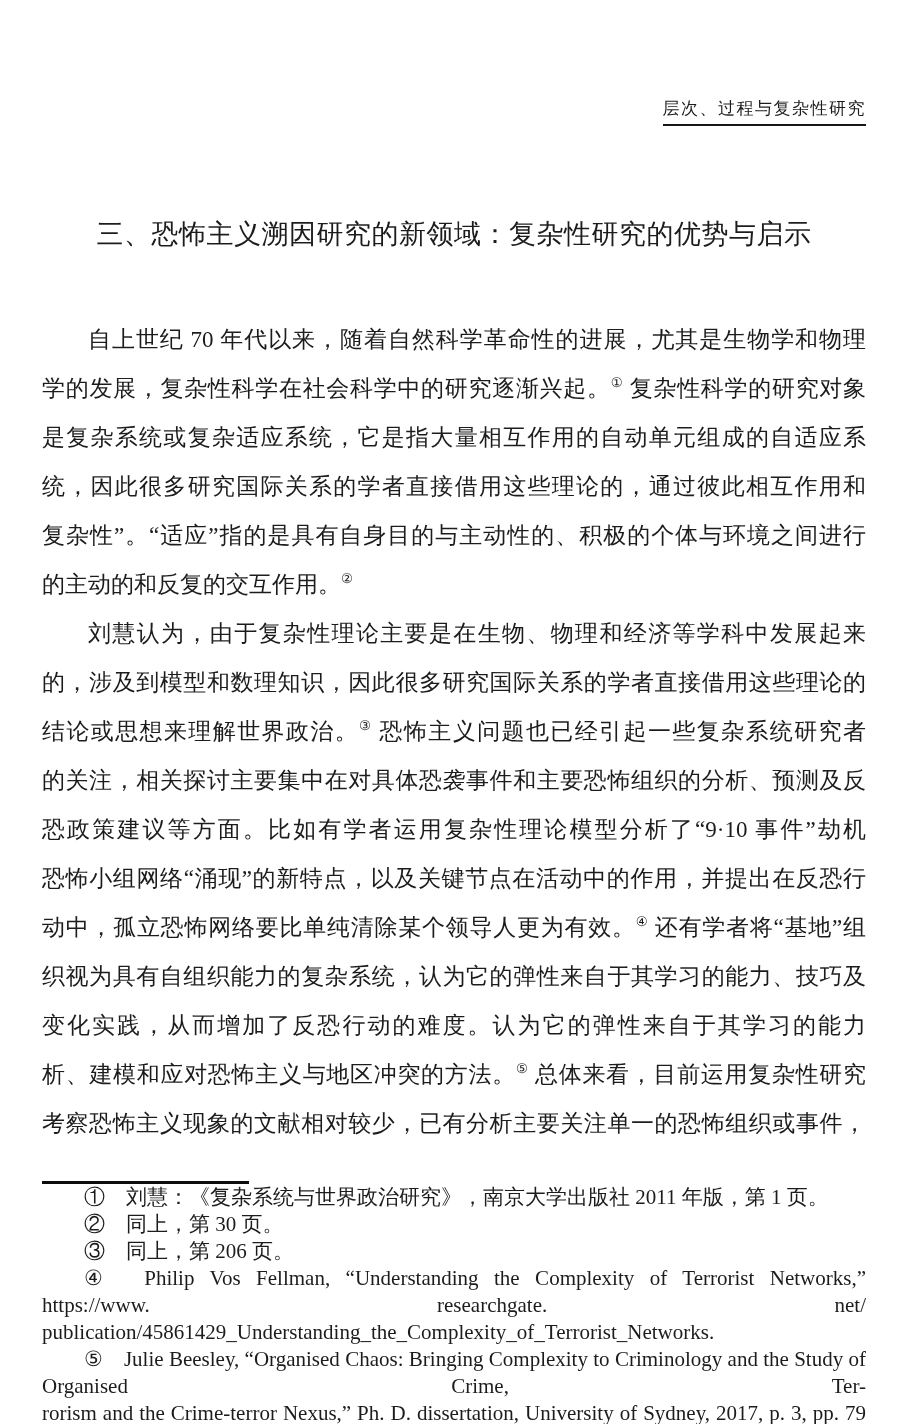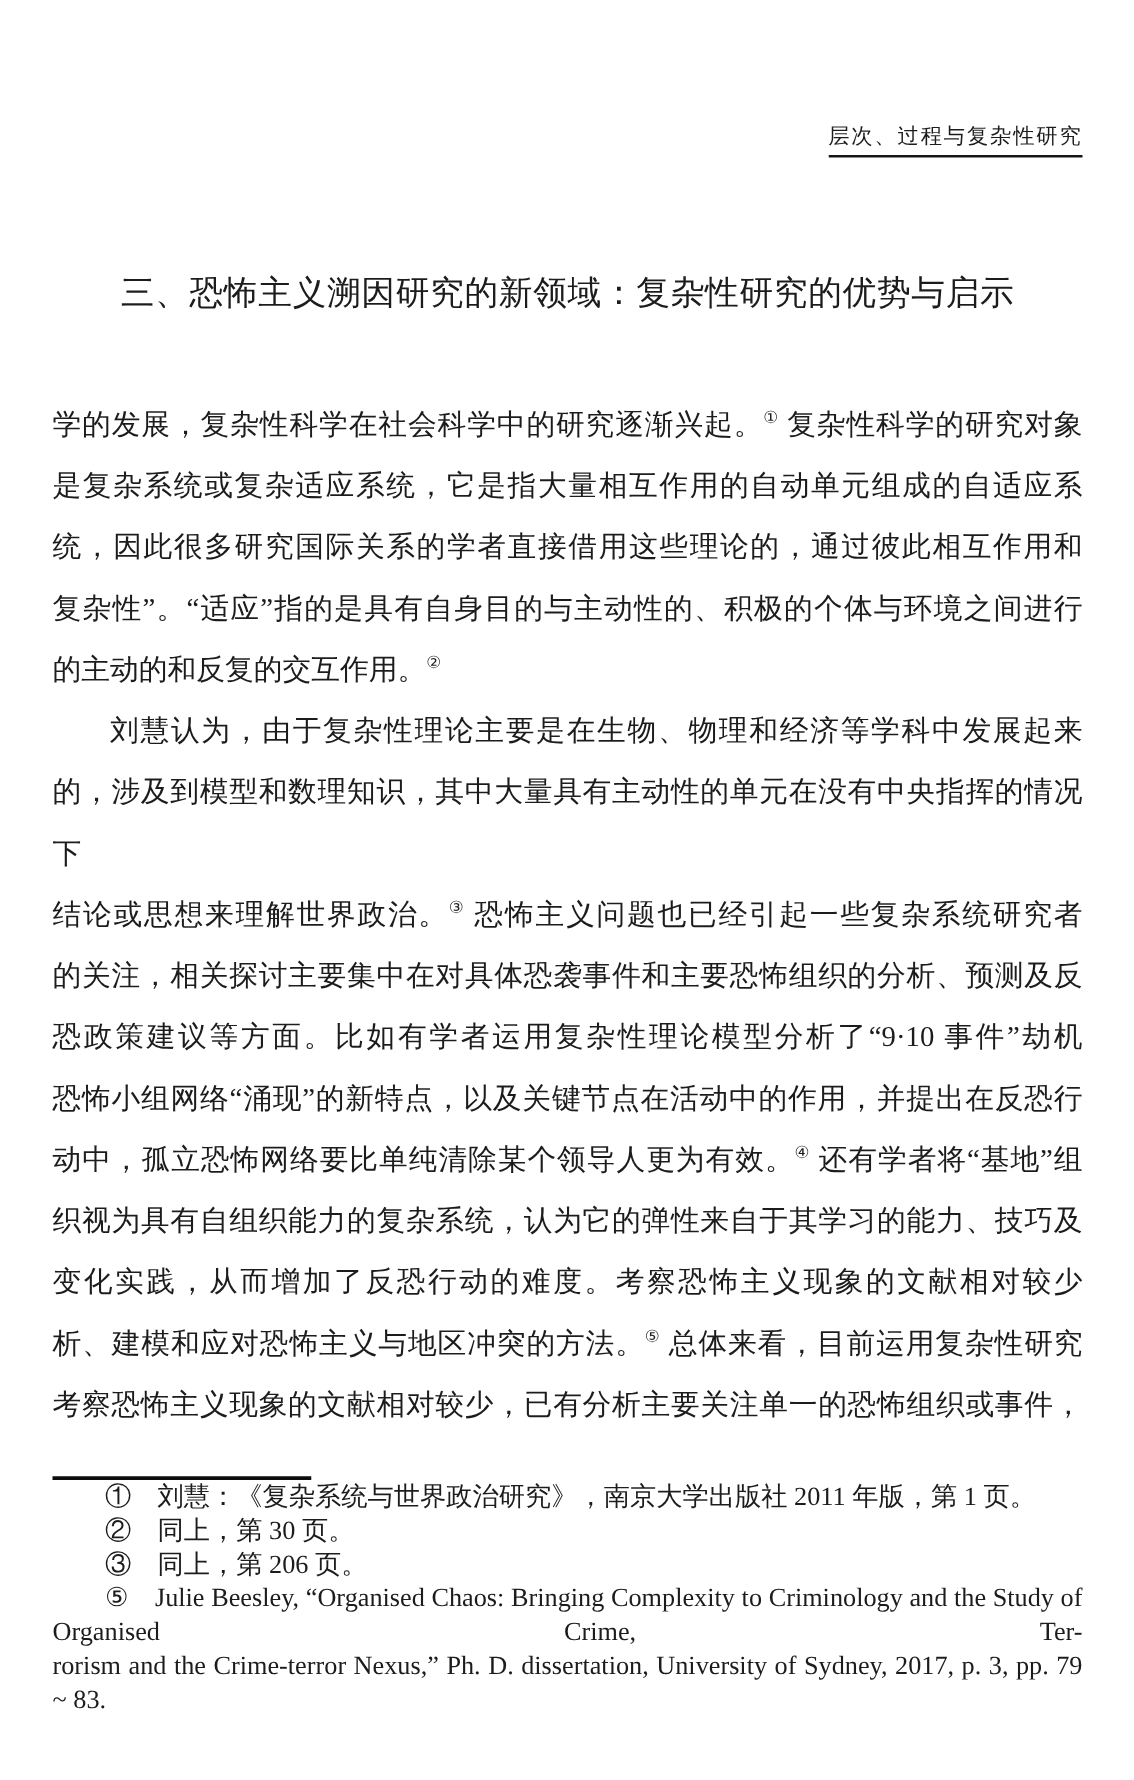--- a/index.html
+++ b/index.html
@@ -50,52 +50,57 @@
 <div class="page">
 
   <div class="running-head-row">
     <span class="running-head">层次、过程与复杂性研究</span>
   </div>
 
   <h1 class="section-title">三、恐怖主义溯因研究的新领域：复杂性研究的优势与启示</h1>
 
   <div class="body-text">
     <div>
+      <div class="line ind">自上世纪 70 年代以来，随着自然科学革命性的进展，尤其是生物学和物理</div>
       <div class="line">学的发展，复杂性科学在社会科学中的研究逐渐兴起。<sup>①</sup> 复杂性科学的研究对象</div>
       <div class="line">是复杂系统或复杂适应系统，它是指大量相互作用的自动单元组成的自适应系</div>
       <div class="line">统，因此很多研究国际关系的学者直接借用这些理论的，通过彼此相互作用和</div>
       <div class="line">复杂性”。“适应”指的是具有自身目的与主动性的、积极的个体与环境之间进行</div>
       <div class="line last">的主动的和反复的交互作用。<sup>②</sup></div>
     </div>
     <div>
       <div class="line ind">刘慧认为，由于复杂性理论主要是在生物、物理和经济等学科中发展起来</div>
-      <div class="line">的，涉及到模型和数理知识，其中大量具有主动性的单元在没有中央指挥的情况下</div>
+      <div class="line">的，涉及到模型和数理知识，因此很多研究国际关系的学者直接借用这些理论的</div>
       <div class="line">结论或思想来理解世界政治。<sup>③</sup> 恐怖主义问题也已经引起一些复杂系统研究者</div>
       <div class="line">的关注，相关探讨主要集中在对具体恐袭事件和主要恐怖组织的分析、预测及反</div>
       <div class="line">恐政策建议等方面。比如有学者运用复杂性理论模型分析了“9·10 事件”劫机</div>
       <div class="line">恐怖小组网络“涌现”的新特点，以及关键节点在活动中的作用，并提出在反恐行</div>
       <div class="line">动中，孤立恐怖网络要比单纯清除某个领导人更为有效。<sup>④</sup> 还有学者将“基地”组</div>
       <div class="line">织视为具有自组织能力的复杂系统，认为它的弹性来自于其学习的能力、技巧及</div>
-      <div class="line">变化实践，从而增加了反恐行动的难度。考察恐怖主义现象的文献相对较少</div>
+      <div class="line">变化实践，从而增加了反恐行动的难度。认为它的弹性来自于其学习的能力</div>
       <div class="line">析、建模和应对恐怖主义与地区冲突的方法。<sup>⑤</sup> 总体来看，目前运用复杂性研究</div>
       <div class="line">考察恐怖主义现象的文献相对较少，已有分析主要关注单一的恐怖组织或事件，</div>
     </div>
   </div>
 
   <div class="fn-divider"></div>
 
   <div class="footnotes">
     <div>
       <div class="line ind last">①　刘慧：《复杂系统与世界政治研究》，南京大学出版社 2011 年版，第 1 页。</div>
     </div>
     <div>
       <div class="line ind last">②　同上，第 30 页。</div>
     </div>
     <div>
       <div class="line ind last">③　同上，第 206 页。</div>
     </div>
     <div>
+      <div class="line ind">④　Philip Vos Fellman, “Understanding the Complexity of Terrorist Networks,” https://www. researchgate. net/</div>
+      <div class="line last">publication/45861429_Understanding_the_Complexity_of_Terrorist_Networks.</div>
+    </div>
+    <div>
       <div class="line ind">⑤　Julie Beesley, “Organised Chaos: Bringing Complexity to Criminology and the Study of Organised Crime, Ter-</div>
       <div class="line last">rorism and the Crime-terror Nexus,” Ph. D.  dissertation, University of Sydney, 2017, p. 3, pp. 79 ~ 83.</div>
     </div>
   </div>
 
 </div>
 
 </body></html>

